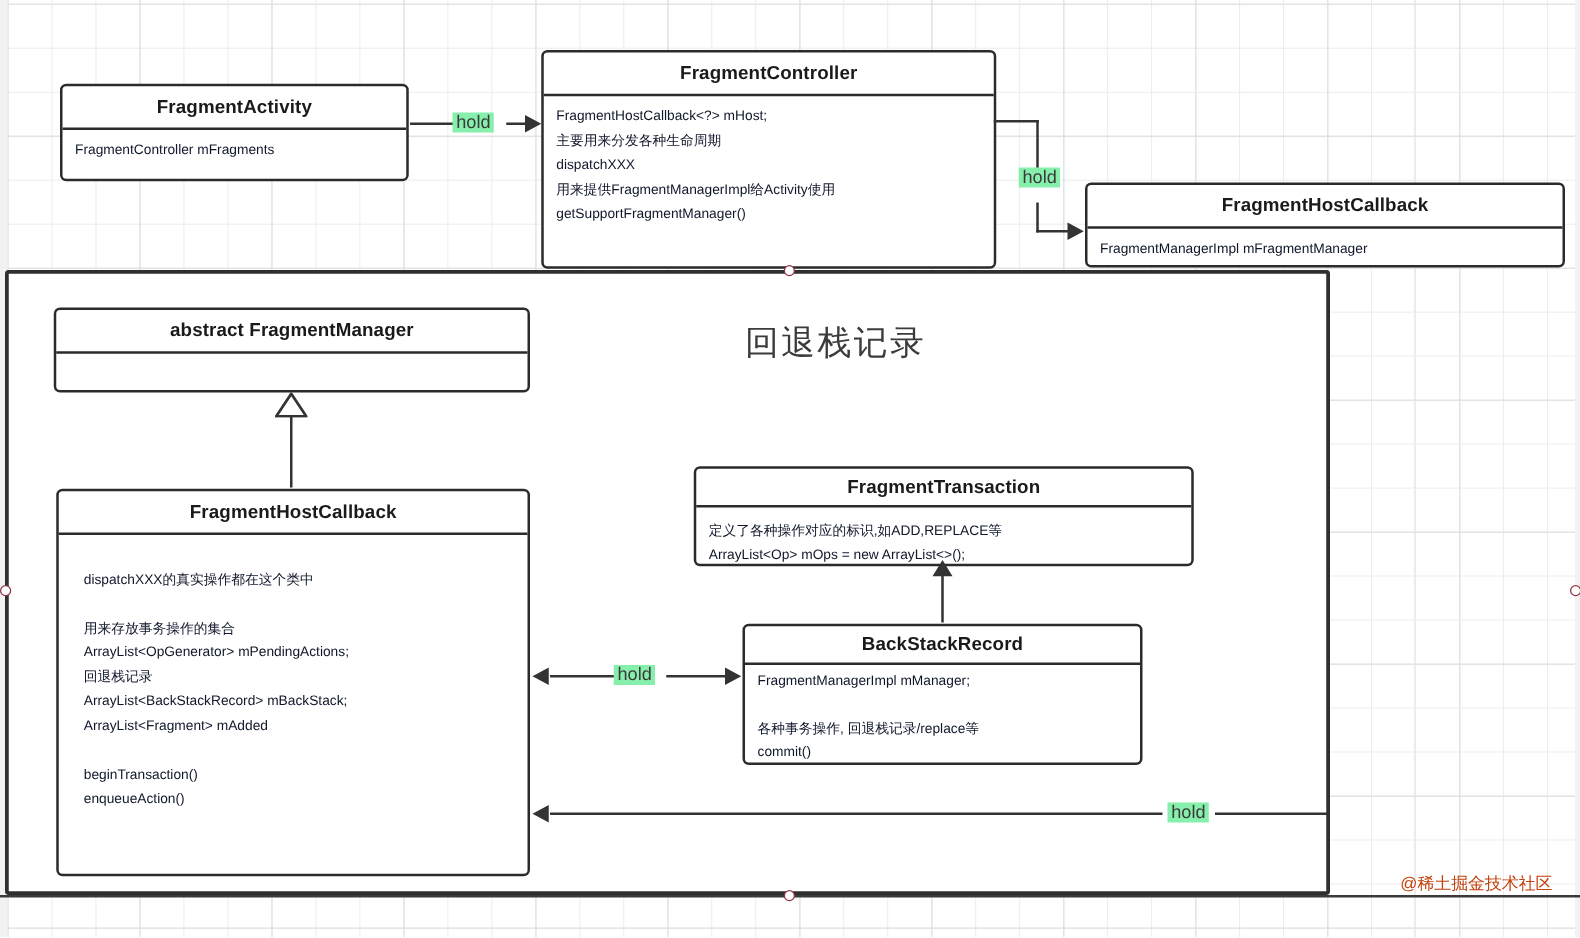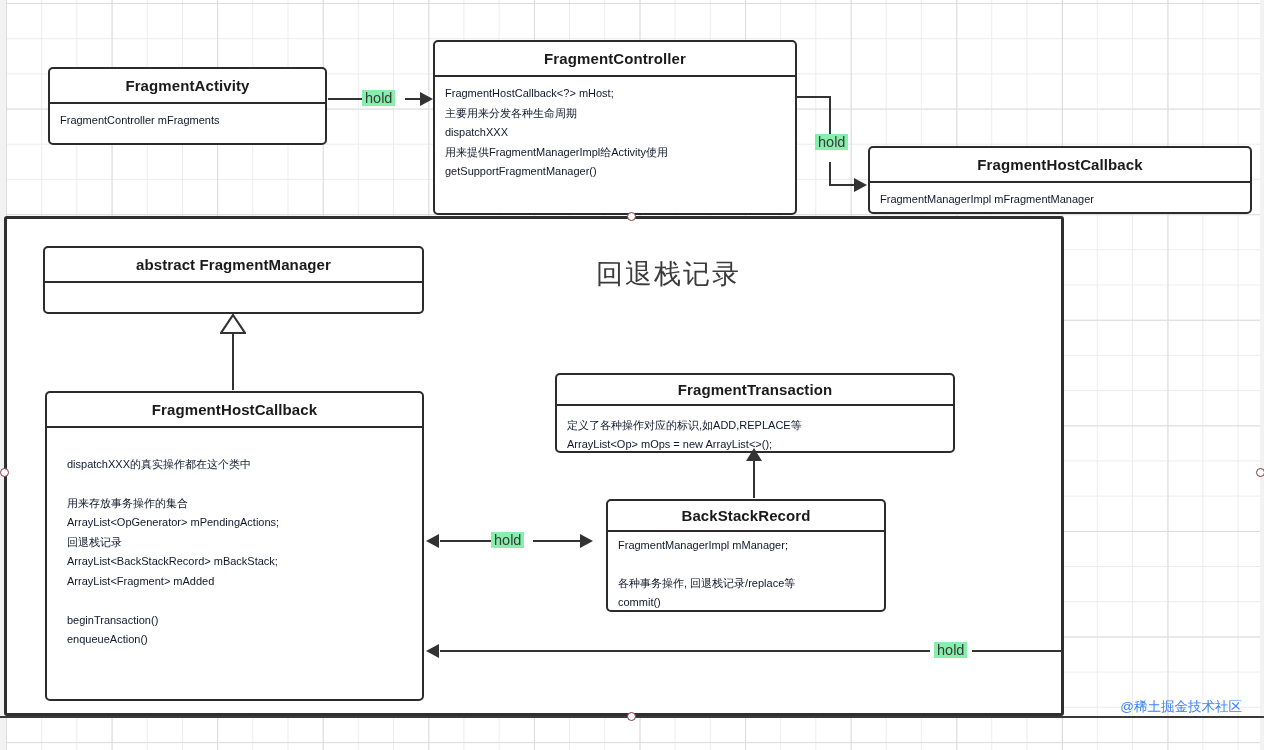--- a/index.html
+++ b/index.html
@@ -154,21 +154,21 @@
     color: #3a3a3a;
     background: #86efac;
     padding: 0 3px;
     z-index: 10;
     white-space: nowrap;
   }
   .watermark {
     position: absolute;
     right: 22px; bottom: 34px;
     font-size: 13.5px;
-    color: #3b82f6;
+    color: #c2410c;
     z-index: 12;
     white-space: nowrap;
   }
   .bottom-rule {
     position: absolute;
     left: 0; top: 716px;
     width: 1264px; height: 2px;
     background: #3a3a3a;
     z-index: 11;
   }
@@ -262,21 +262,21 @@
 beginTransaction()
 enqueueAction()</div>
   </div>
 
   <div class="uml" style="left:555px; top:373px; width:400px; height:80px;">
     <div class="uml-title" style="padding:6px 6px 6px;">FragmentTransaction</div>
     <div class="uml-body" style="padding-top:10px; line-height:19px;">定义了各种操作对应的标识,如ADD,REPLACE等
 ArrayList&lt;Op&gt; mOps = new ArrayList&lt;&gt;();</div>
   </div>
 
-  <div class="uml" style="left:594px; top:499px; width:280px; height:113px;margin-left:12px;">
+  <div class="uml" style="left:594px; top:499px; width:320px; height:113px;">
     <div class="uml-title" style="padding:6px 6px 6px;">BackStackRecord</div>
     <div class="uml-body" style="padding-top:4px; line-height:19px;">FragmentManagerImpl mManager;
 
 各种事务操作, 回退栈记录/replace等
 commit()</div>
   </div>
 
   <div class="watermark">@稀土掘金技术社区</div>
   <div class="bottom-rule"></div>
 

